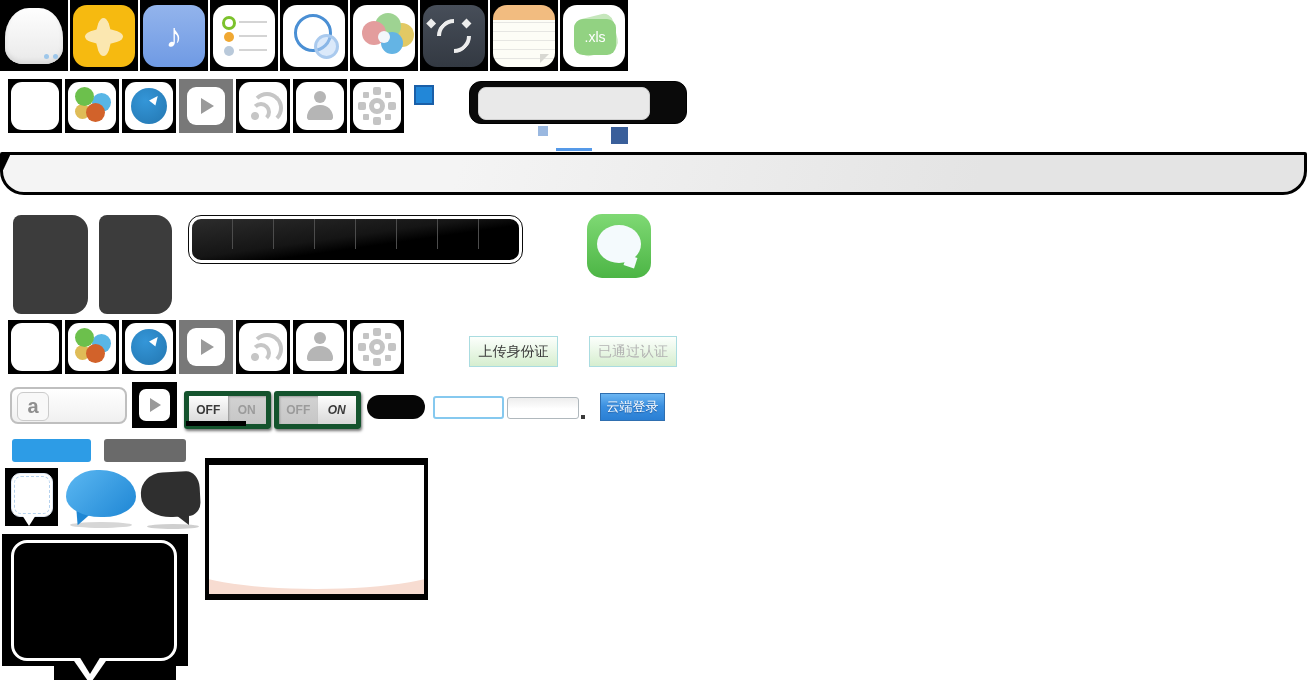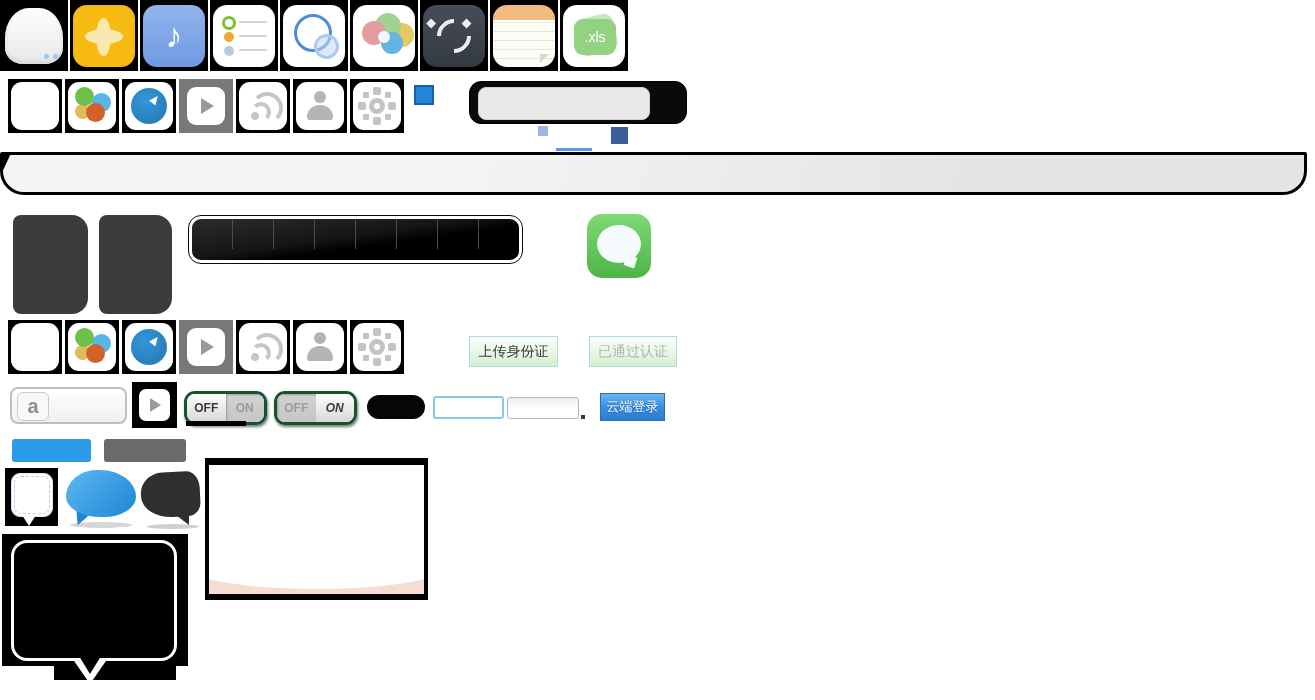--- a/index.html
+++ b/index.html
@@ -117,21 +117,21 @@
   .search-input{left:10px;top:387px;width:113px;height:33px;border:2px solid #bfbfbf;border-radius:8px;
       background:linear-gradient(#fff,#f0f0f0)}
   .search-input .glyph-box{position:absolute;left:5px;top:3px;width:30px;height:27px;border:1px solid #cbcbcb;border-radius:6px;
       background:#f8f8f8;display:flex;align-items:center;justify-content:center;font-size:20px;font-weight:bold;color:#8f8f8f}
 
   .play-matte{left:132px;top:382px;width:45px;height:46px;background:#000;display:flex;align-items:center;justify-content:center}
   .play-white{width:31px;height:32px;background:#fff;border-radius:7px;position:relative}
   .play-white::after{content:"";position:absolute;left:11px;top:9px;width:0;height:0;
       border-left:11px solid #9a9a9a;border-top:7px solid rgba(0,0,0,0);border-bottom:7px solid rgba(0,0,0,0)}
 
-  .toggle{width:77px;height:28px;border:3px solid #14532d;border-radius:11px;display:flex;overflow:hidden;
+  .toggle{width:77px;height:28px;border:5px solid #14532d;border-radius:3px;display:flex;overflow:hidden;
       box-shadow:1px 2px 3px rgba(0,0,0,.55)}
   .toggle-1{left:184px;top:391px}
   .toggle-2{left:274px;top:391px}
   .t-half{flex:1;display:flex;align-items:center;justify-content:center;font-size:12px;font-weight:bold}
   .t-raised{background:linear-gradient(#fdfdfd,#d8d8d8);color:#3a3a3a}
   .t-inset{background:linear-gradient(#d2d2d2,#c6c6c6);color:#9b9b9b;box-shadow:inset 1px 1px 2px rgba(0,0,0,.25)}
   .t-italic{font-style:italic}
   .toggle-shadow{left:186px;top:421px;width:60px;height:5px;background:#000}
 
   .black-pill{left:367px;top:395px;width:58px;height:24px;background:#060606;border-radius:12px}

